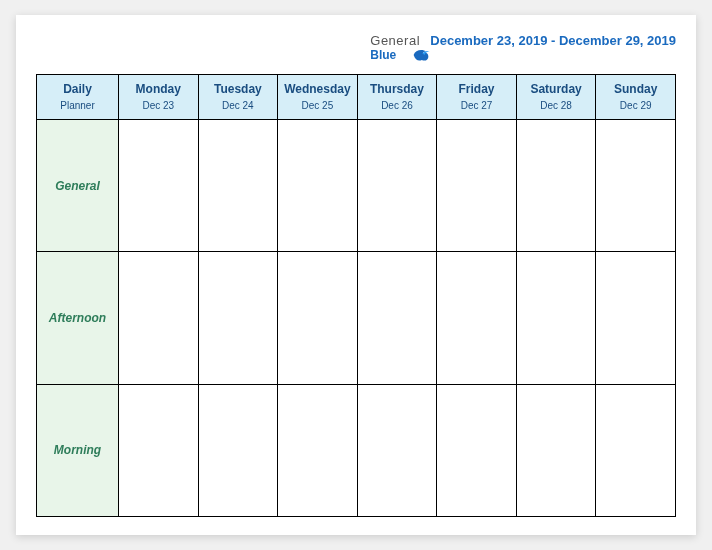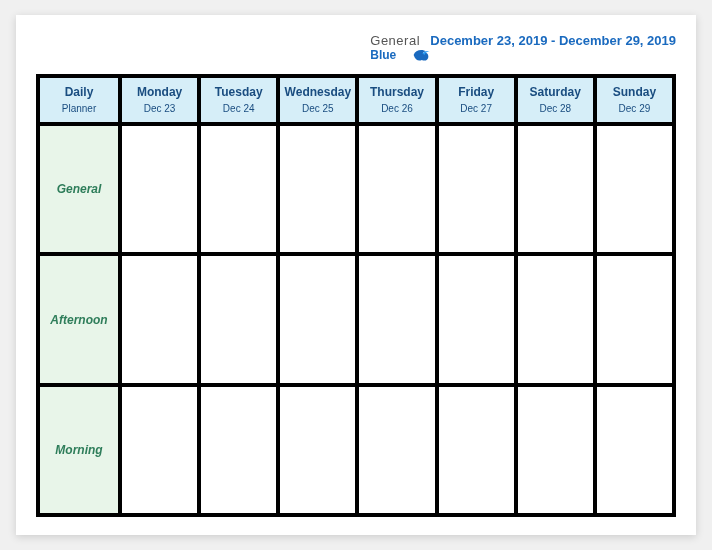--- a/index.html
+++ b/index.html
@@ -65,21 +65,21 @@
       font-weight: bold;
     }
     .calendar {
       border: 1.5px solid #6ab4e8;
       border-collapse: collapse;
       width: 100%;
       flex: 1;
       table-layout: fixed;
     }
     .calendar th, .calendar td {
-      border: 4px solid #000000;
+      border: 1px solid #000000;
     }
     .calendar thead tr th {
       background: #d6eef8;
       text-align: center;
       padding: 6px 2px;
       font-size: 11px;
       color: #1a4d80;
       font-weight: bold;
       line-height: 1.4;
     }

